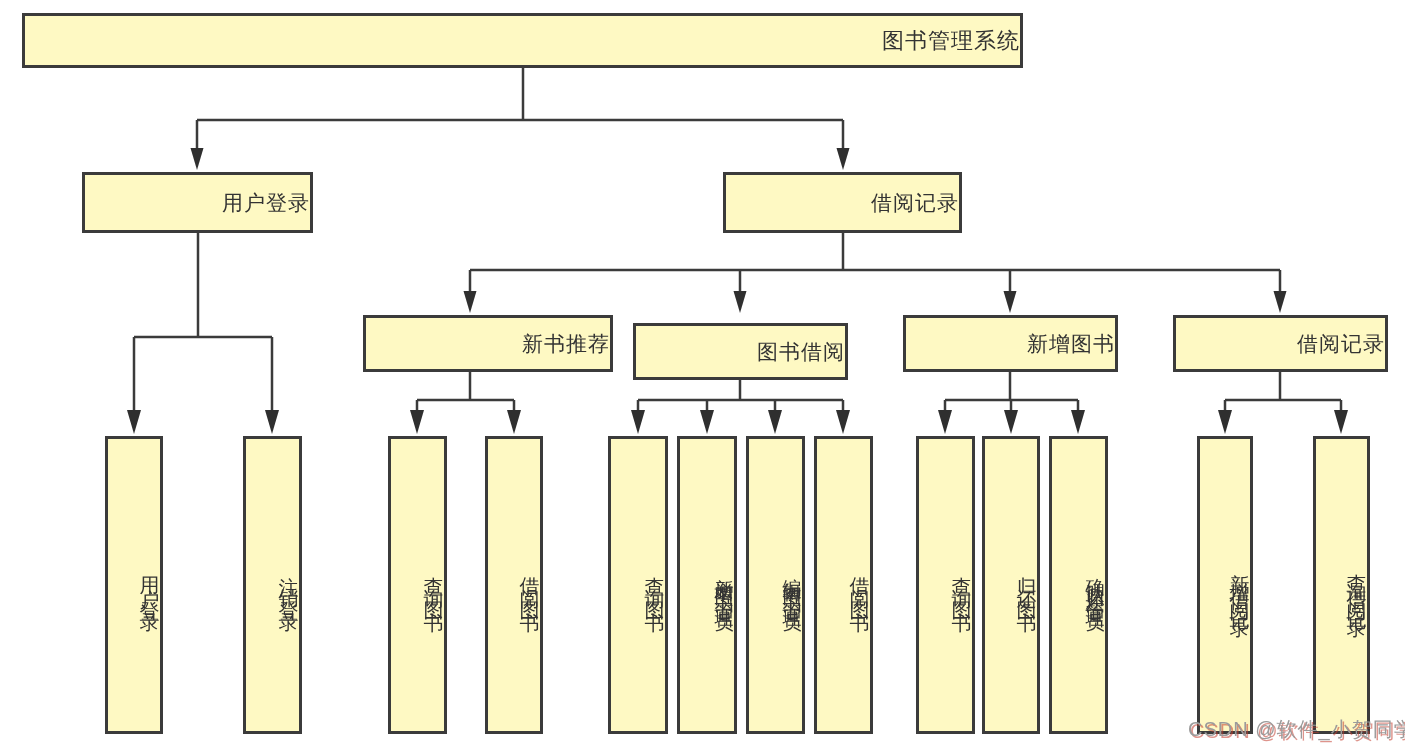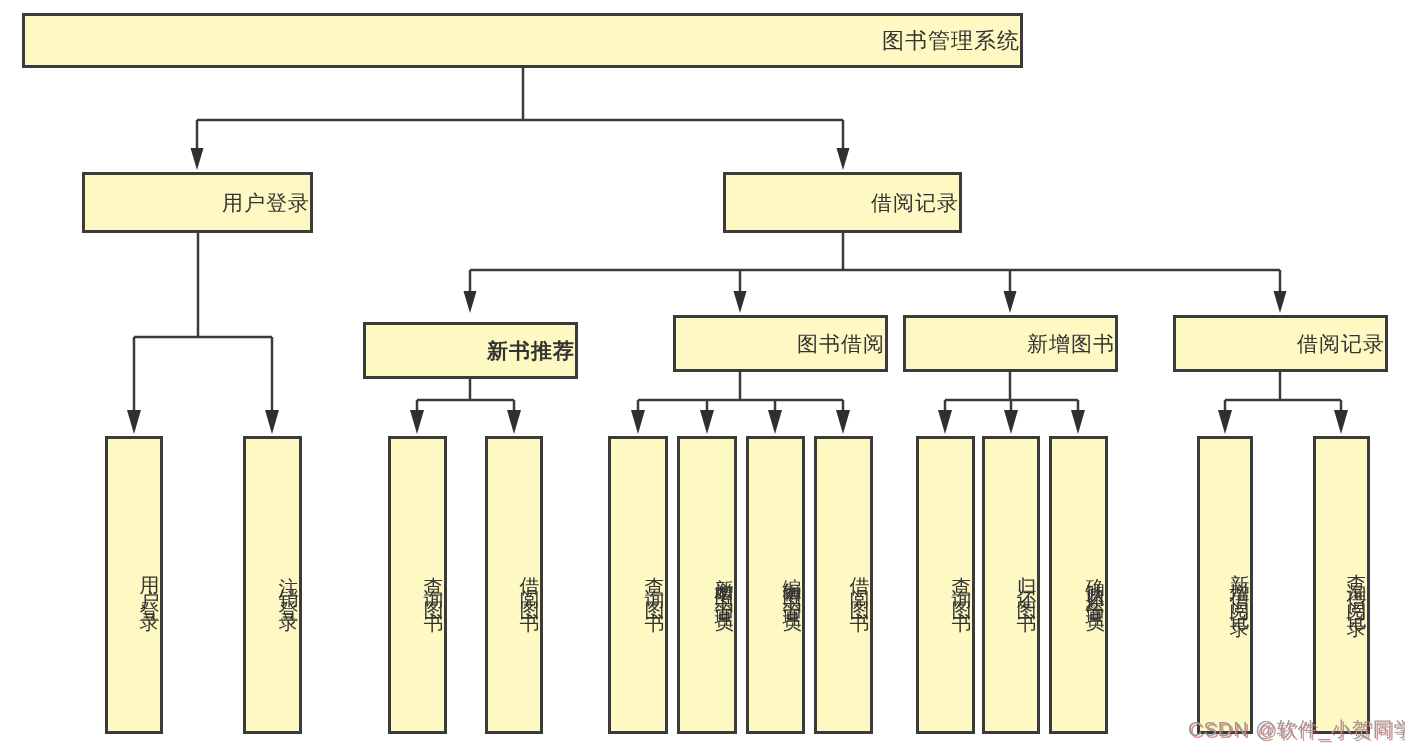--- a/index.html
+++ b/index.html
@@ -137,24 +137,24 @@
     <span>图书管理系统</span>
   </div>
 
   <div class="node h-node" style="left:82px;top:172px;width:231px;height:61px;">
     <span>用户登录</span>
   </div>
   <div class="node h-node" style="left:723px;top:172px;width:239px;height:61px;">
     <span>借阅记录</span>
   </div>
 
-  <div class="node h-node" style="left:363px;top:322px;width:215px;height:57px;font-weight:bold;">
+  <div class="node h-node" style="left:363px;top:315px;width:250px;height:57px;">
     <span>新书推荐</span>
   </div>
-  <div class="node h-node" style="left:633px;top:315px;width:215px;height:57px;margin-left:40px;">
+  <div class="node h-node" style="left:633px;top:323px;width:215px;height:57px;">
     <span>图书借阅</span>
   </div>
   <div class="node h-node" style="left:903px;top:315px;width:215px;height:57px;">
     <span>新增图书</span>
   </div>
   <div class="node h-node" style="left:1173px;top:315px;width:215px;height:57px;font-family:Liberation Mono, monospace;">
     <span>借阅记录</span>
   </div>
 
   <div class="node leaf" style="left:105px;width:58px;">

